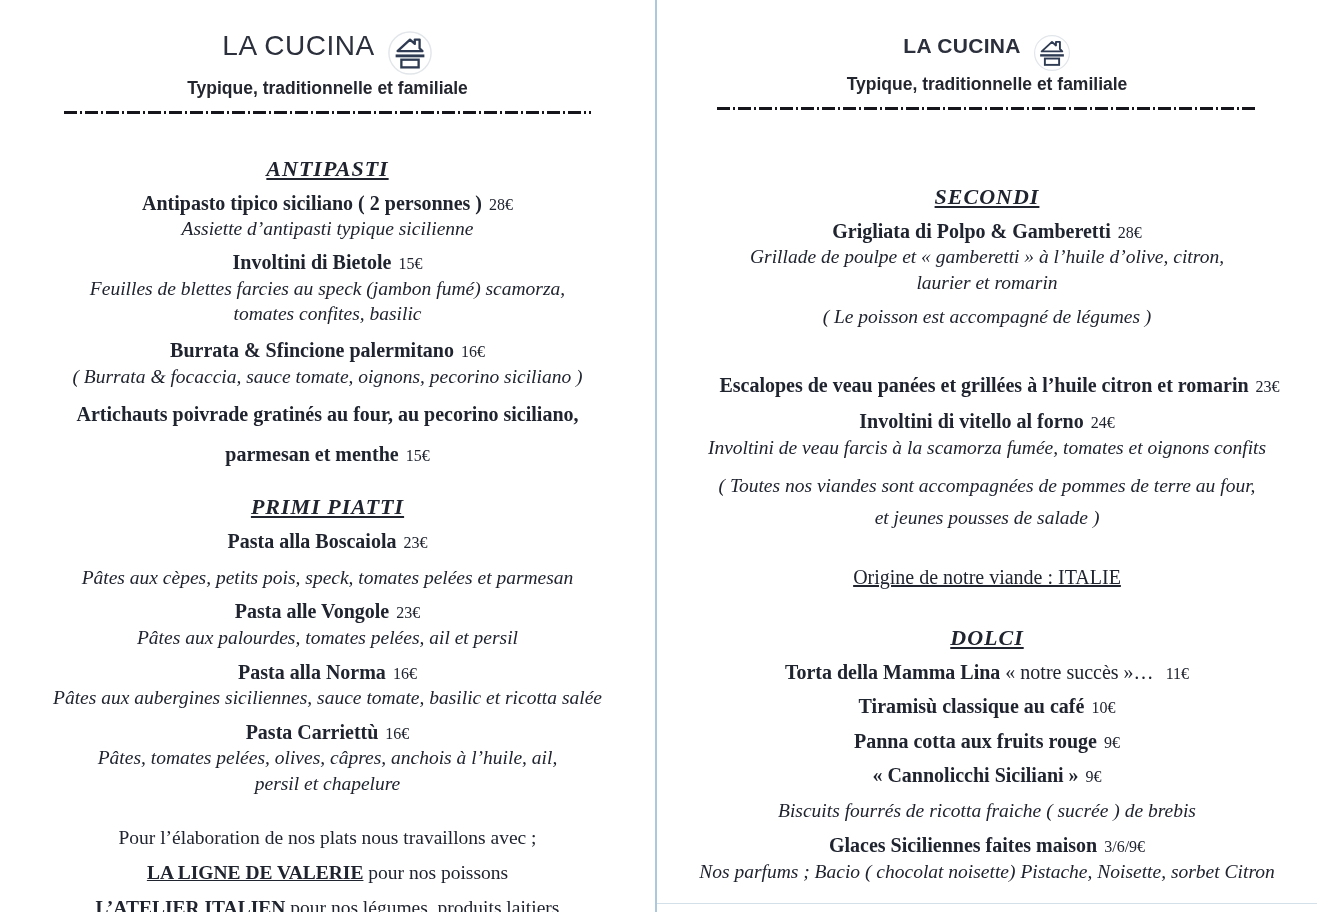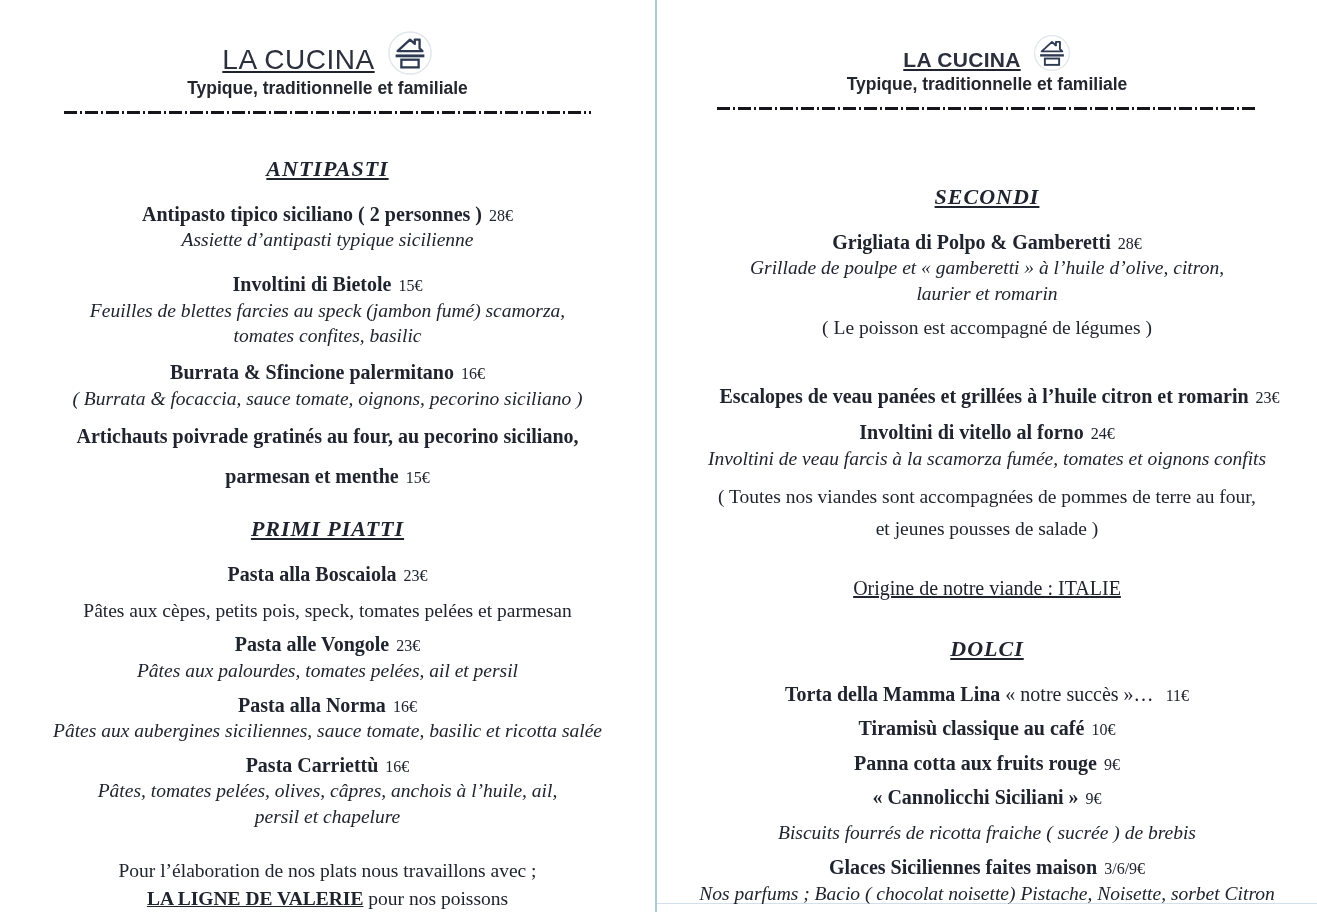--- a/index.html
+++ b/index.html
@@ -6,51 +6,51 @@
   body {
     width:1317px; height:912px; background:#ffffff; position:relative; overflow:hidden;
     font-family:"Liberation Serif","DejaVu Serif",serif; color:#20242f;
   }
   .page { position:absolute; top:0; height:912px; text-align:center; }
   #pageL { left:0; width:655px; }
   #pageR { left:657px; width:660px; }
   .vdivider { position:absolute; left:655px; top:0; width:2px; height:912px; background:#abc8dc; }
   .bottom-rule { position:absolute; left:657px; top:903px; width:660px; height:1px; background:#d3e0ea; }
 
-  .brand { margin-top:30px; display:flex; align-items:flex-end; justify-content:center; gap:12px;
-           font-family:"Liberation Sans","DejaVu Sans",sans-serif;text-decoration:underline; }
+  .brand { margin-top:30px; display:flex; align-items:flex-start; justify-content:center; gap:12px;
+           font-family:"Liberation Sans","DejaVu Sans",sans-serif; }
   #pageR .brand { margin-top:34px; }
   .brand-title { font-size:28px; color:#2b303c; letter-spacing:0.5px; font-weight:normal; }
   #pageR .brand-title { font-size:21px; font-weight:bold; letter-spacing:0.3px; }
   .logo { width:46px; height:46px; }
   #pageR .logo { width:38px; height:38px; }
   .tagline { font-family:"Liberation Sans","DejaVu Sans",sans-serif; font-weight:bold;
              font-size:17.5px; color:#23262e; margin:2px 0 0; }
   .rule { height:3px; margin:12px 64px 0;
     background:repeating-linear-gradient(90deg,#15151b 0px,#15151b 13px,transparent 13px,transparent 16px,#15151b 16px,#15151b 18px,transparent 18px,transparent 21px);
   }
   #pageR .rule { margin:12px 60px 0; }
 
   .sec { font-size:22px; font-weight:bold; font-style:italic; text-decoration:underline;
          letter-spacing:1px; margin:42px 0 5px; }
   #pageR .sec-secondi { margin-top:74px; }
   #pageR .sec-dolci { margin-top:36px; }
 
   .ln { margin:2px 0 0; line-height:1.22; }
-  .dish { font-size:20px; font-weight:bold; margin-top:20px; }
+  .dish { font-size:20px; font-weight:bold; margin-top:9px; }
   .desc { font-size:19.5px; font-style:italic; }
-  .plain { font-size:19.5px; }
+  .plain { font-size:19.5px;font-style:italic; }
   .p { font-size:16px; font-weight:normal; font-style:normal; margin-left:7px; }
   .p:empty, .r2:empty { display:none; }
   .r2 { font-weight:normal;text-align:right; }
   .mt8 { margin-top:12px; } .mt10 { margin-top:10px; } .mt12 { margin-top:12px; }
   .mt44 { margin-top:44px;padding-left:25px; } .lh15 { line-height:1.5; } .lh14 { line-height:1.4; }
   .origin { font-size:20px; text-decoration:underline; margin:34px 0 0; }
   .foot { margin-top:28px; }
-  .foot .ln { line-height:28px; margin-top:0; font-size:19.5px; }
+  .foot .ln { line-height:28px; margin-top:7px; font-size:19.5px; }
   .foot .b { font-weight:bold;text-decoration:underline; }
 </style>
 </head>
 <body>
 
 <div class="page" id="pageL">
 
   <div class="brand">
     <span class="brand-title">LA CUCINA</span>
     <svg class="logo" viewBox="0 0 48 48">

